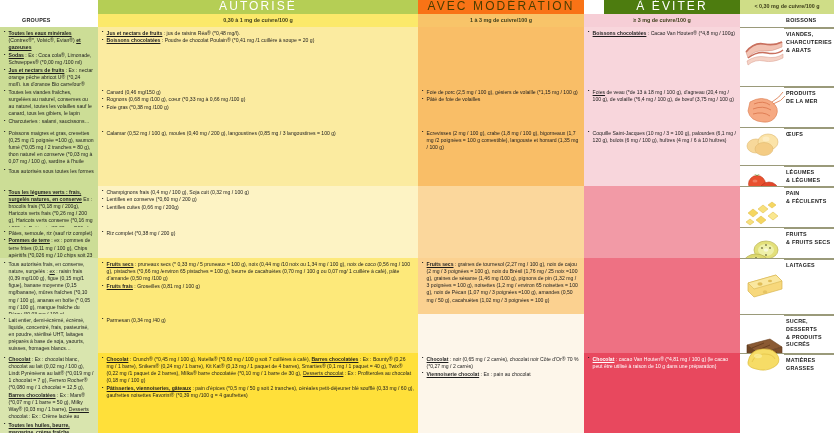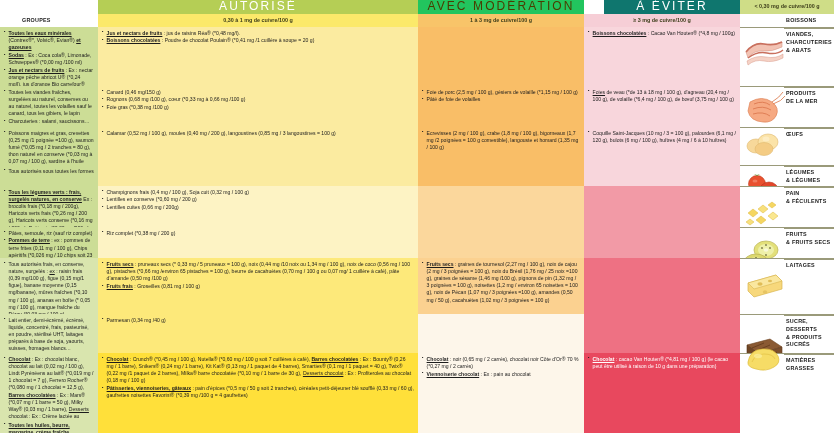--- a/index.html
+++ b/index.html
@@ -49,23 +49,23 @@
   .c-red.mid     { background: #f29aa6; }
   .c-red.mid2    { background: #ee7183; }
 
   
   .banner {
     display: flex; align-items: center; justify-content: center;
     font-weight: normal; font-size: 12px; letter-spacing: 2.1px;
     color: #4a4a12;
   }
   .banner.b-green  { background: #b5ce55; color: #ffffff; }
-  .banner.b-yellow { background: #22c55e; color: #4a3d00; }
+  .banner.b-yellow { background: #f97316; color: #4a3d00; }
   .banner.b-orange { background: #f5a623; color: #54340a; }
-  .banner.b-red    { background: #0f766e; color: #ffffff; margin-left: 20px; }
+  .banner.b-red    { background: #4d7c0f; color: #ffffff; margin-left: 20px; }
 
   .subtitle {
     display: flex; align-items: center; justify-content: center;
     font-weight: bold; font-size: 5.4px; color: #3d3d1a;
   }
   .subtitle.s-green  { background: #cfdd87; }
   .subtitle.s-yellow { background: #fbe96a; }
   .subtitle.s-orange { background: #f8c469; }
   .subtitle.s-red    { background: #f6ced6; }
 

